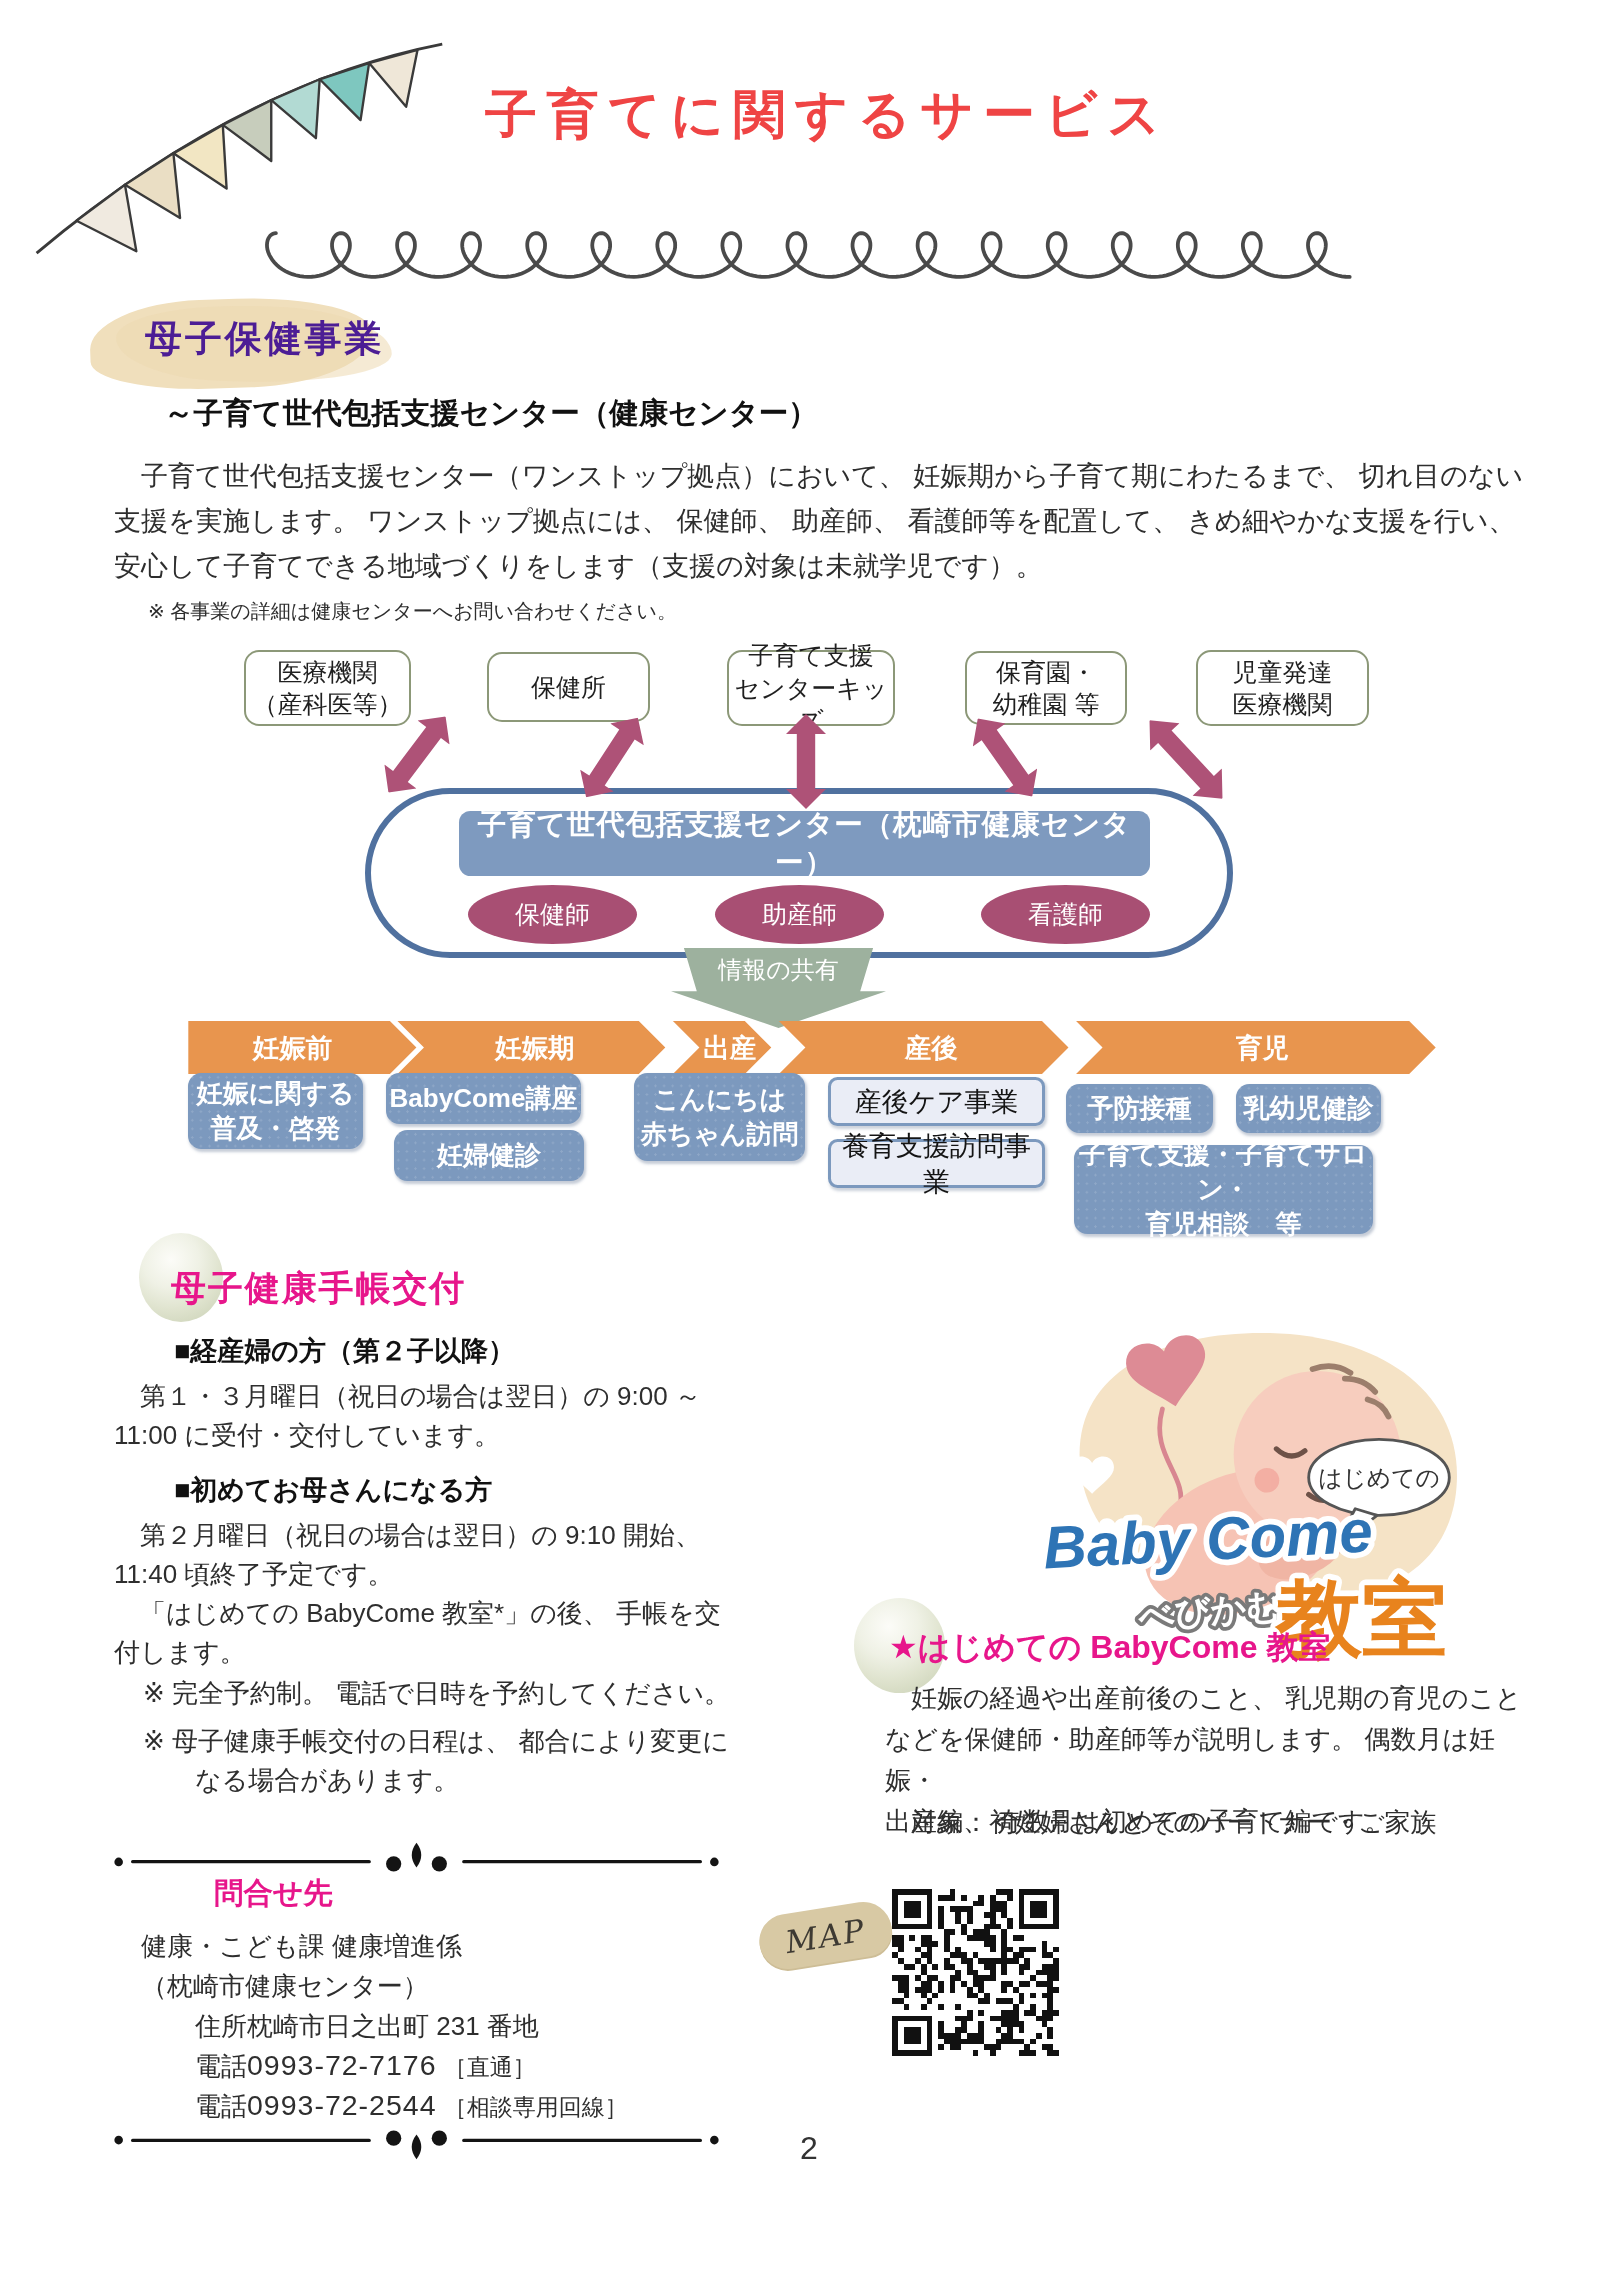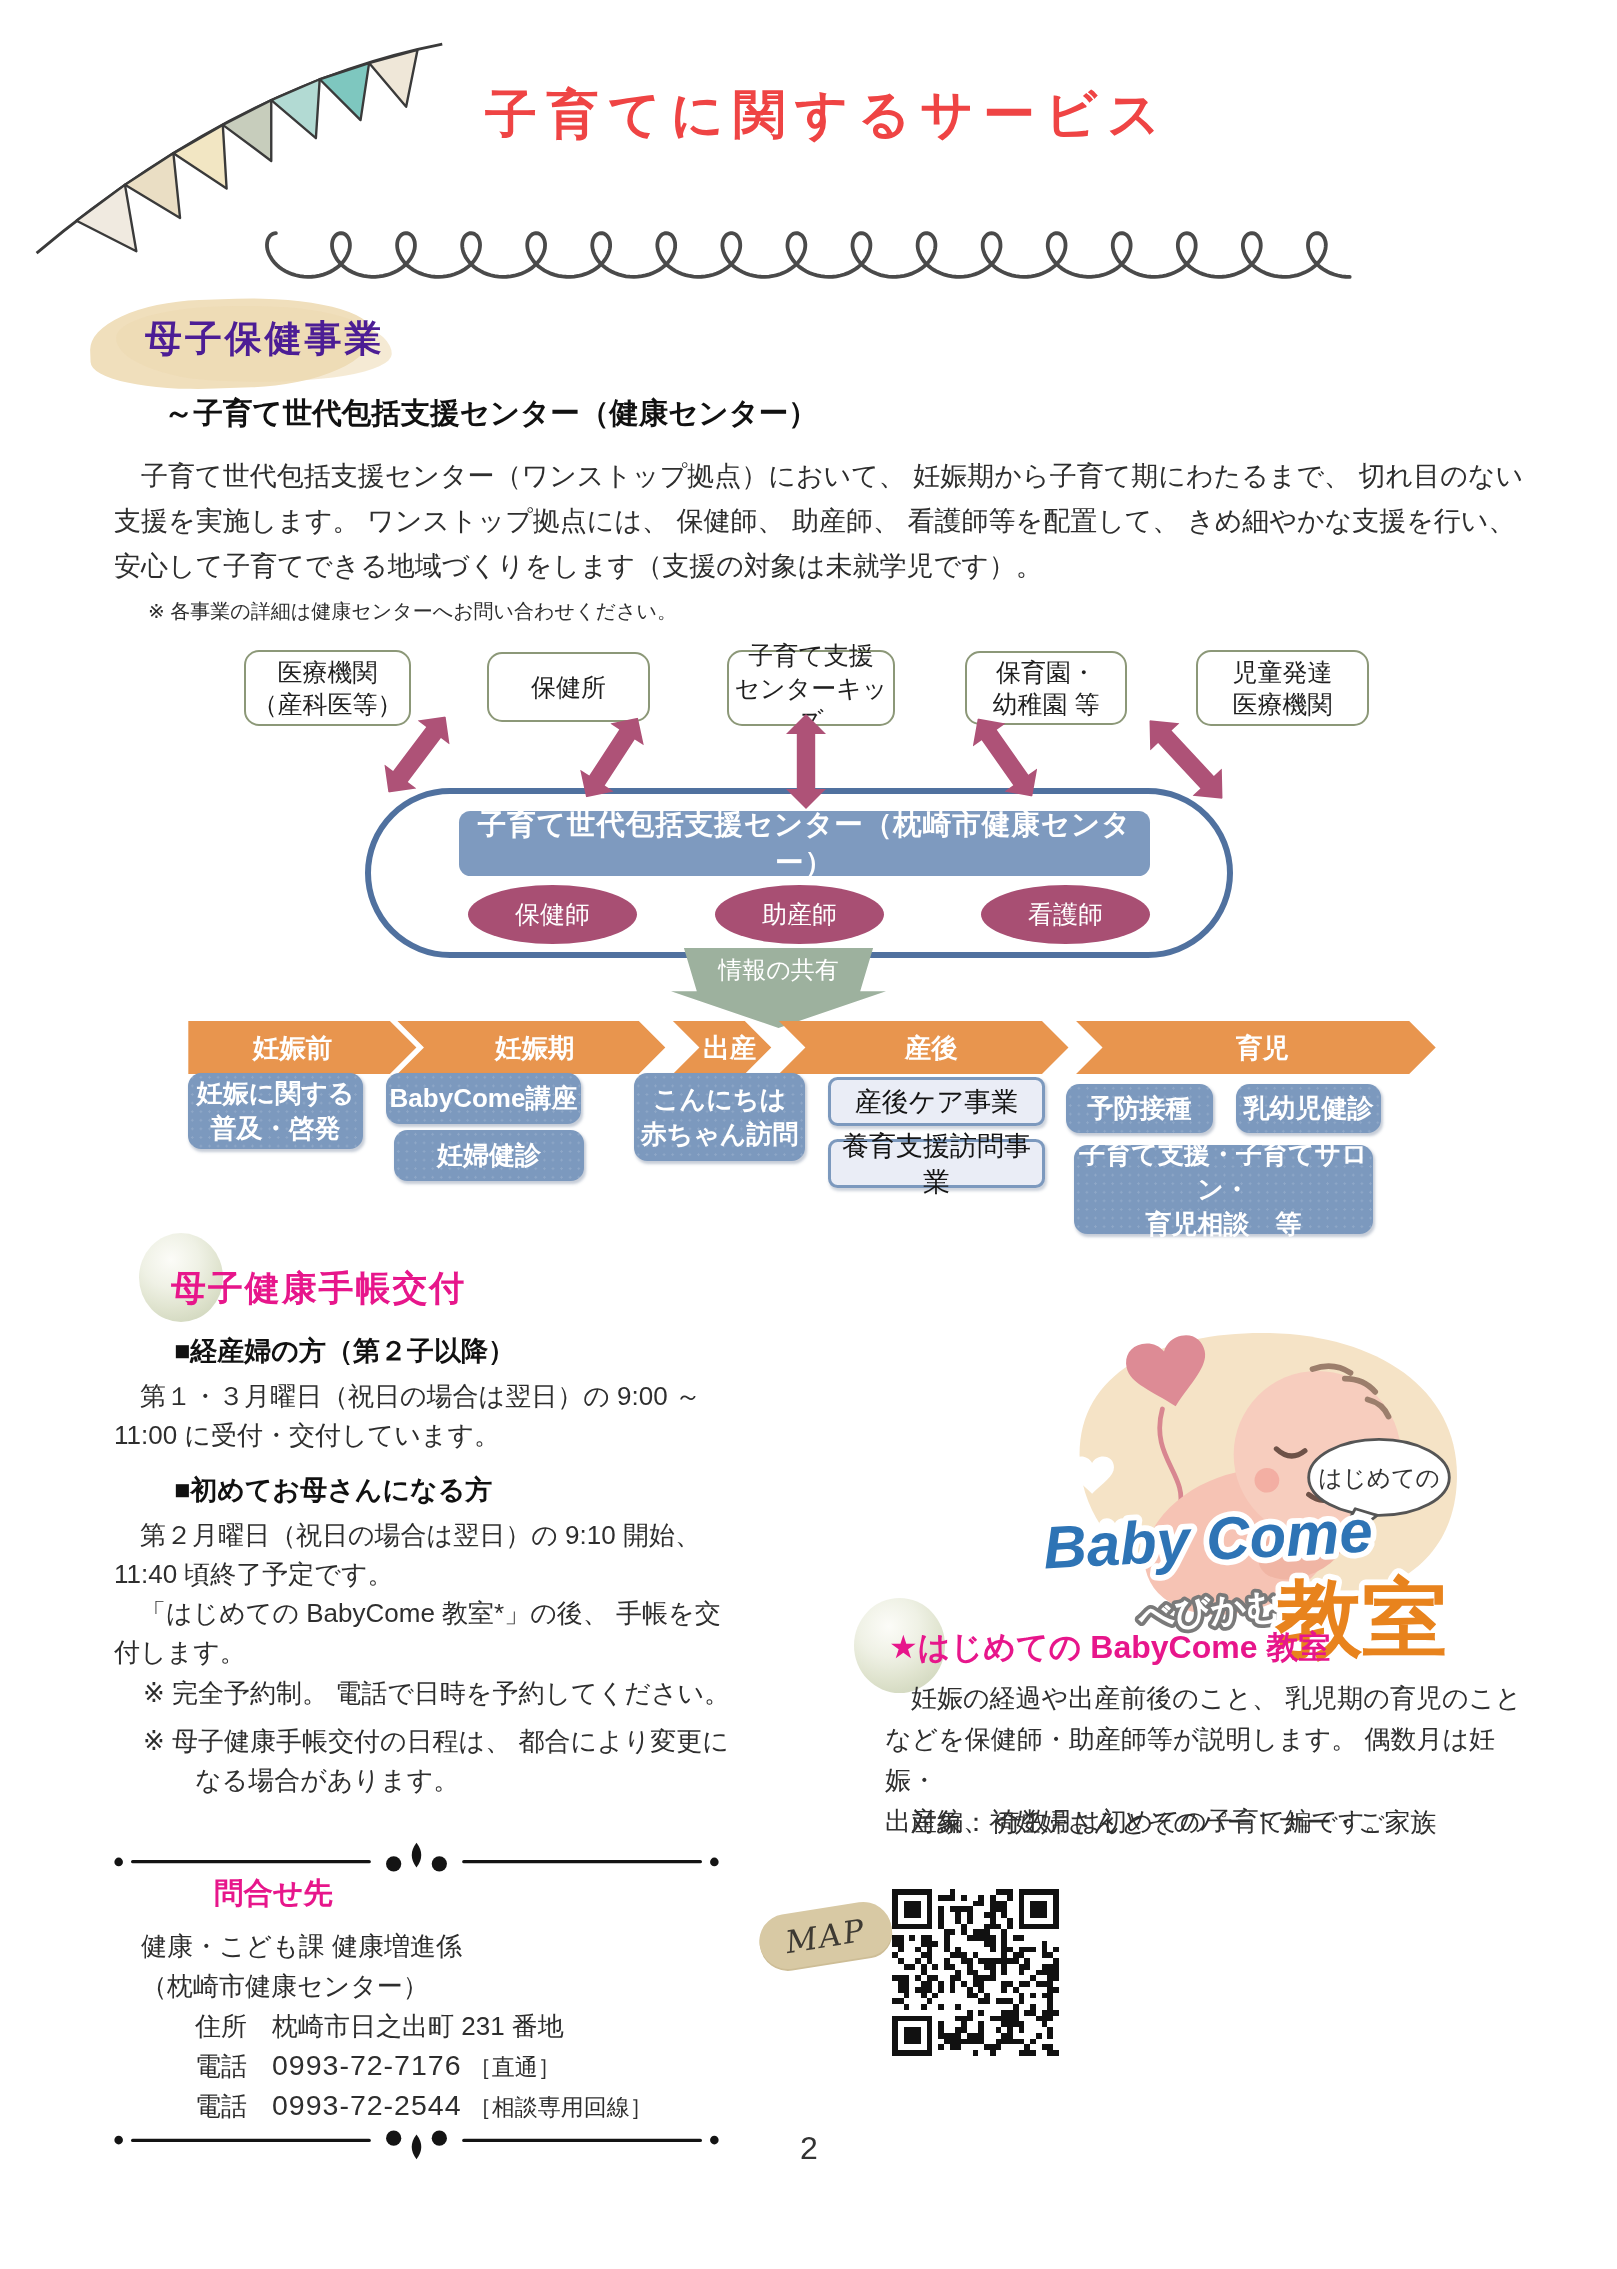--- a/index.html
+++ b/index.html
@@ -47,21 +47,21 @@
 
   
   .pearl{border-radius:50%;background:radial-gradient(circle at 38% 30%,#FCFCF8 0%,#EFF1E5 35%,#DFE3CE 62%,#D2D8BF 82%,#CBD2B6 100%)}
   .h-pink{font-weight:bold;color:#E7168B}
   .bold-h{font-size:27px;font-weight:bold;color:#111}
   .body-t{font-size:26px;line-height:39px}
   .orn{fill:#141414}
   .contact-line{font-size:26px}
   .phone-val{font-size:28.5px;letter-spacing:1px}
   .phone-note{font-size:23px}
-  .lbl{display:inline-block;margin-right:25px}
+  .lbl{display:inline-block;}
   .map{left:759px;top:1908px;width:133px;height:55px;background:#D8C9A4;
        border-radius:27px 28.5px 25px 28.5px;transform:rotate(-9deg);
        display:flex;align-items:center;justify-content:center;box-shadow:0 1.9px 0 #cdbd96}
   .map span{font-family:"DejaVu Serif","Liberation Serif",serif;font-style:italic;
        font-size:31px;color:#3E3A33;letter-spacing:1.9px}
   .pagenum{left:0;right:0;top:2130px;text-align:center;font-size:32px;color:#333}
 </style>
 </head>
 <body>
 

